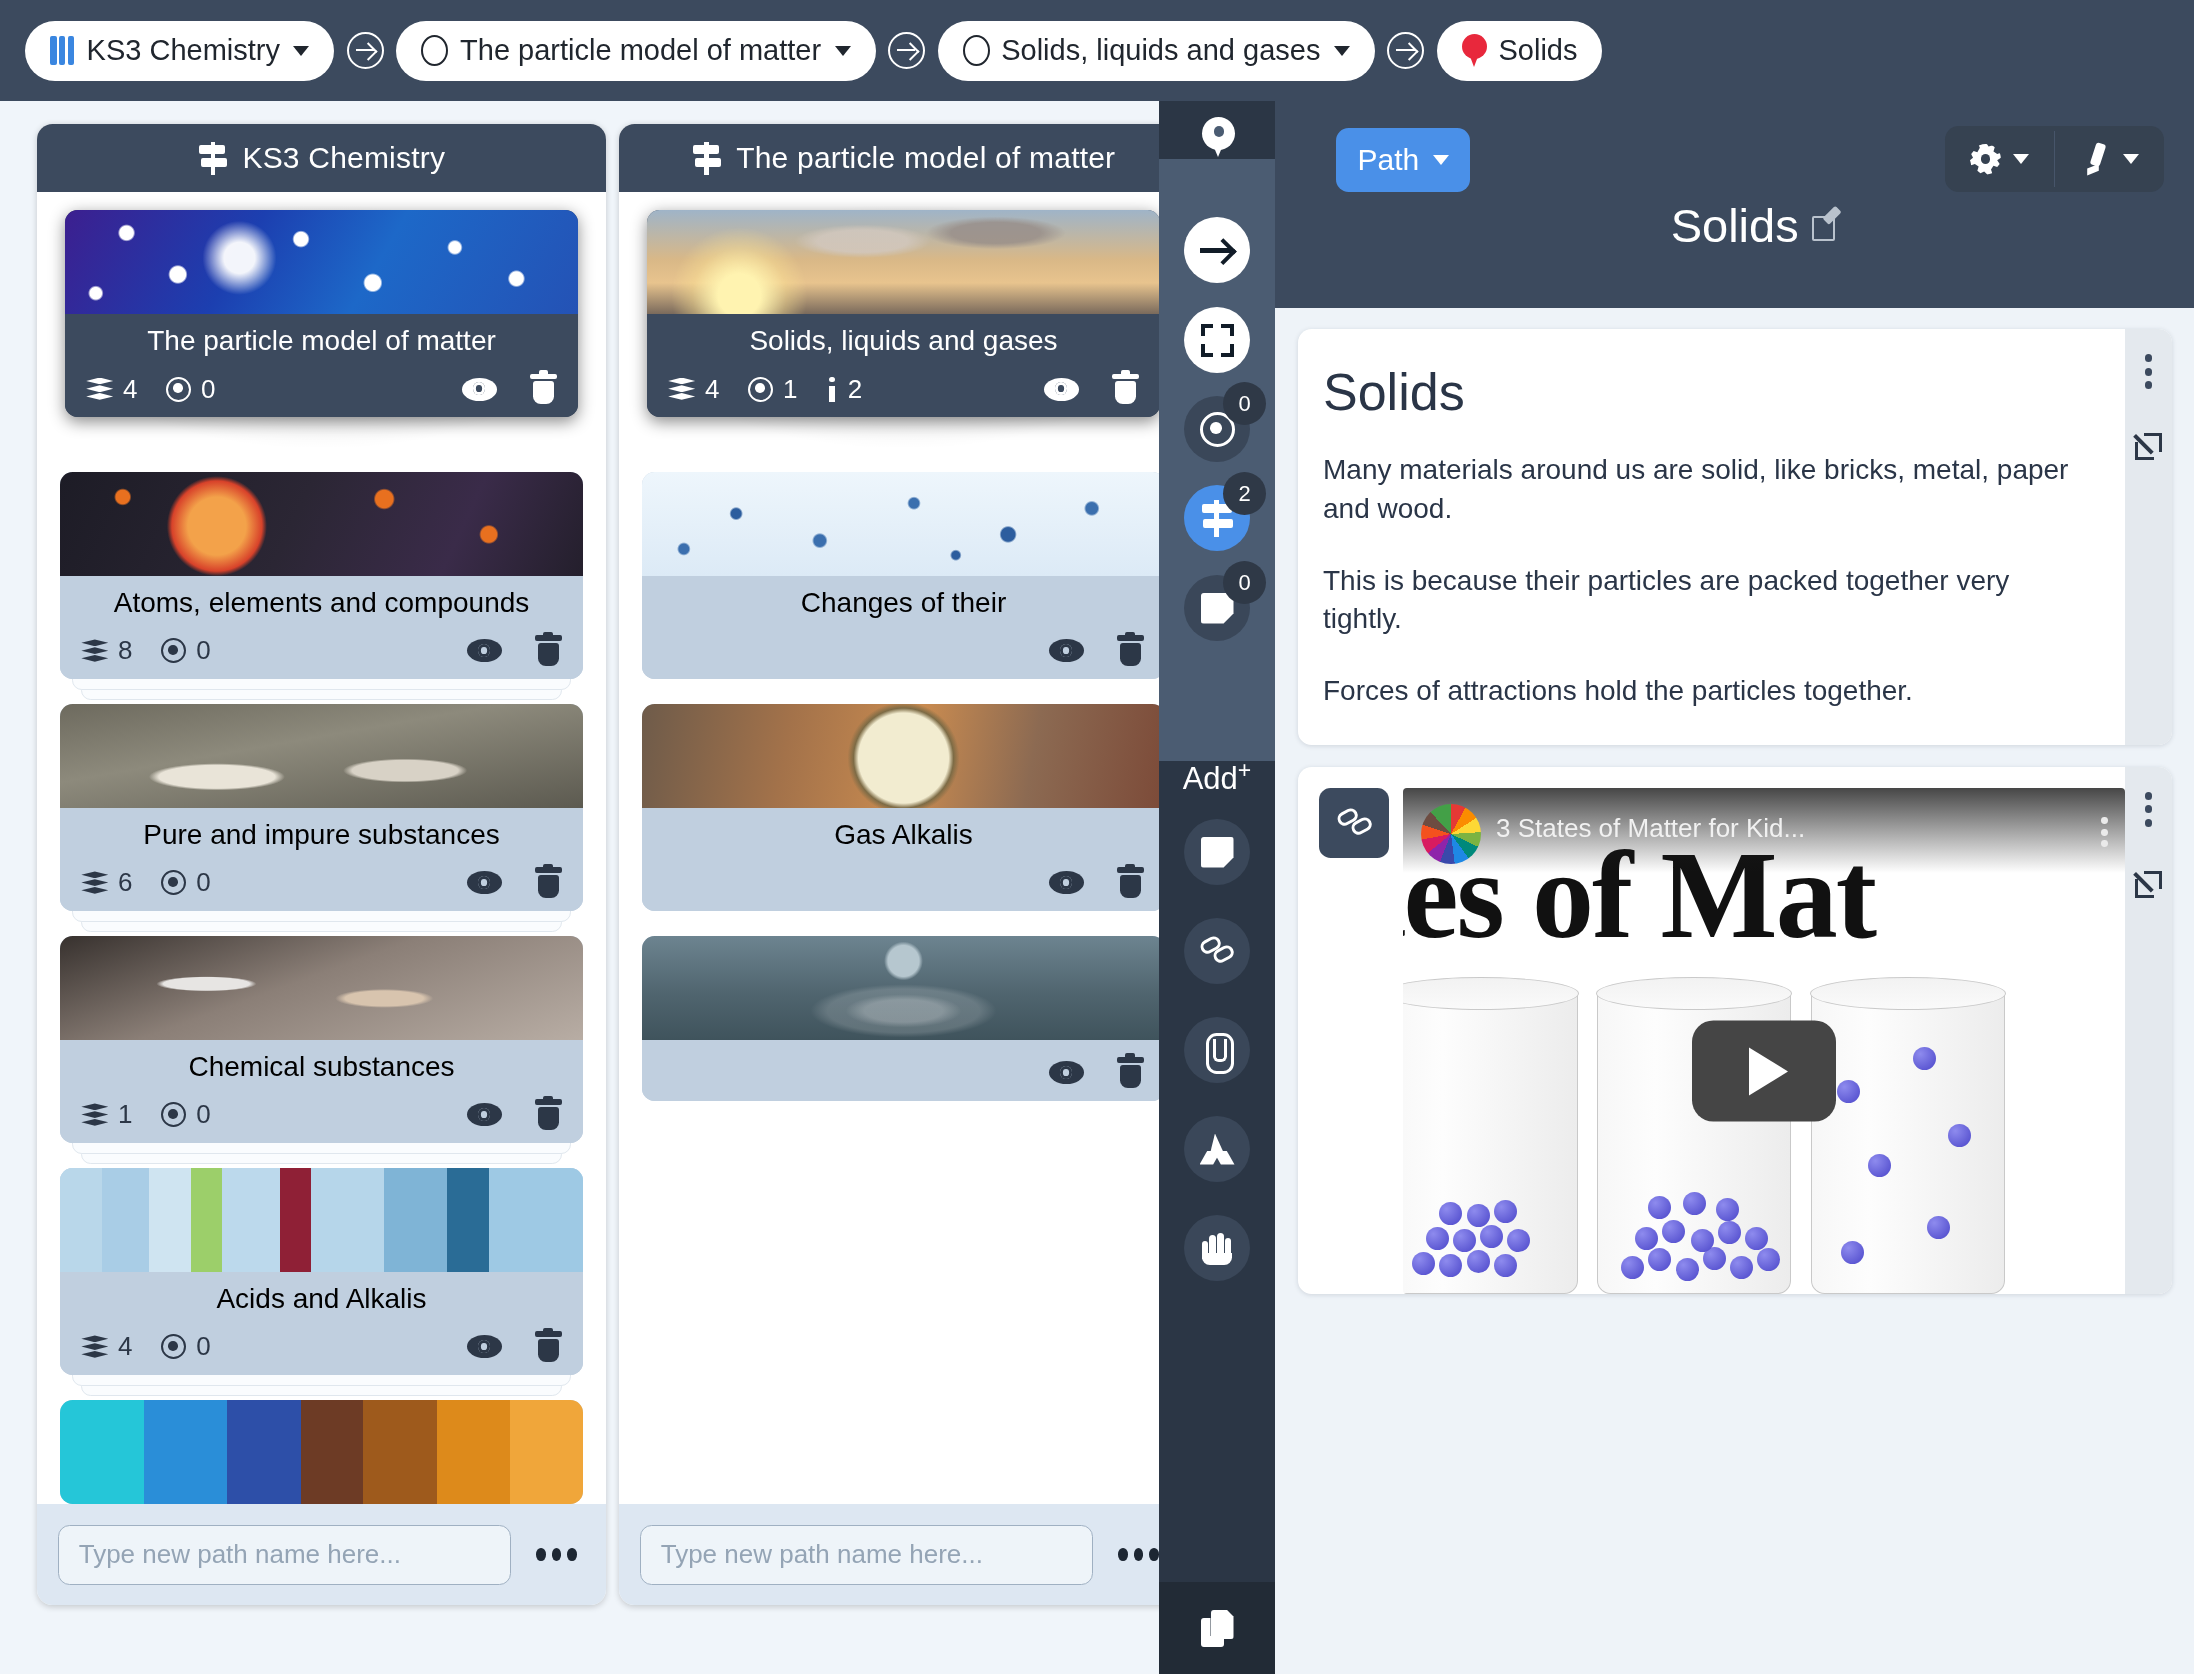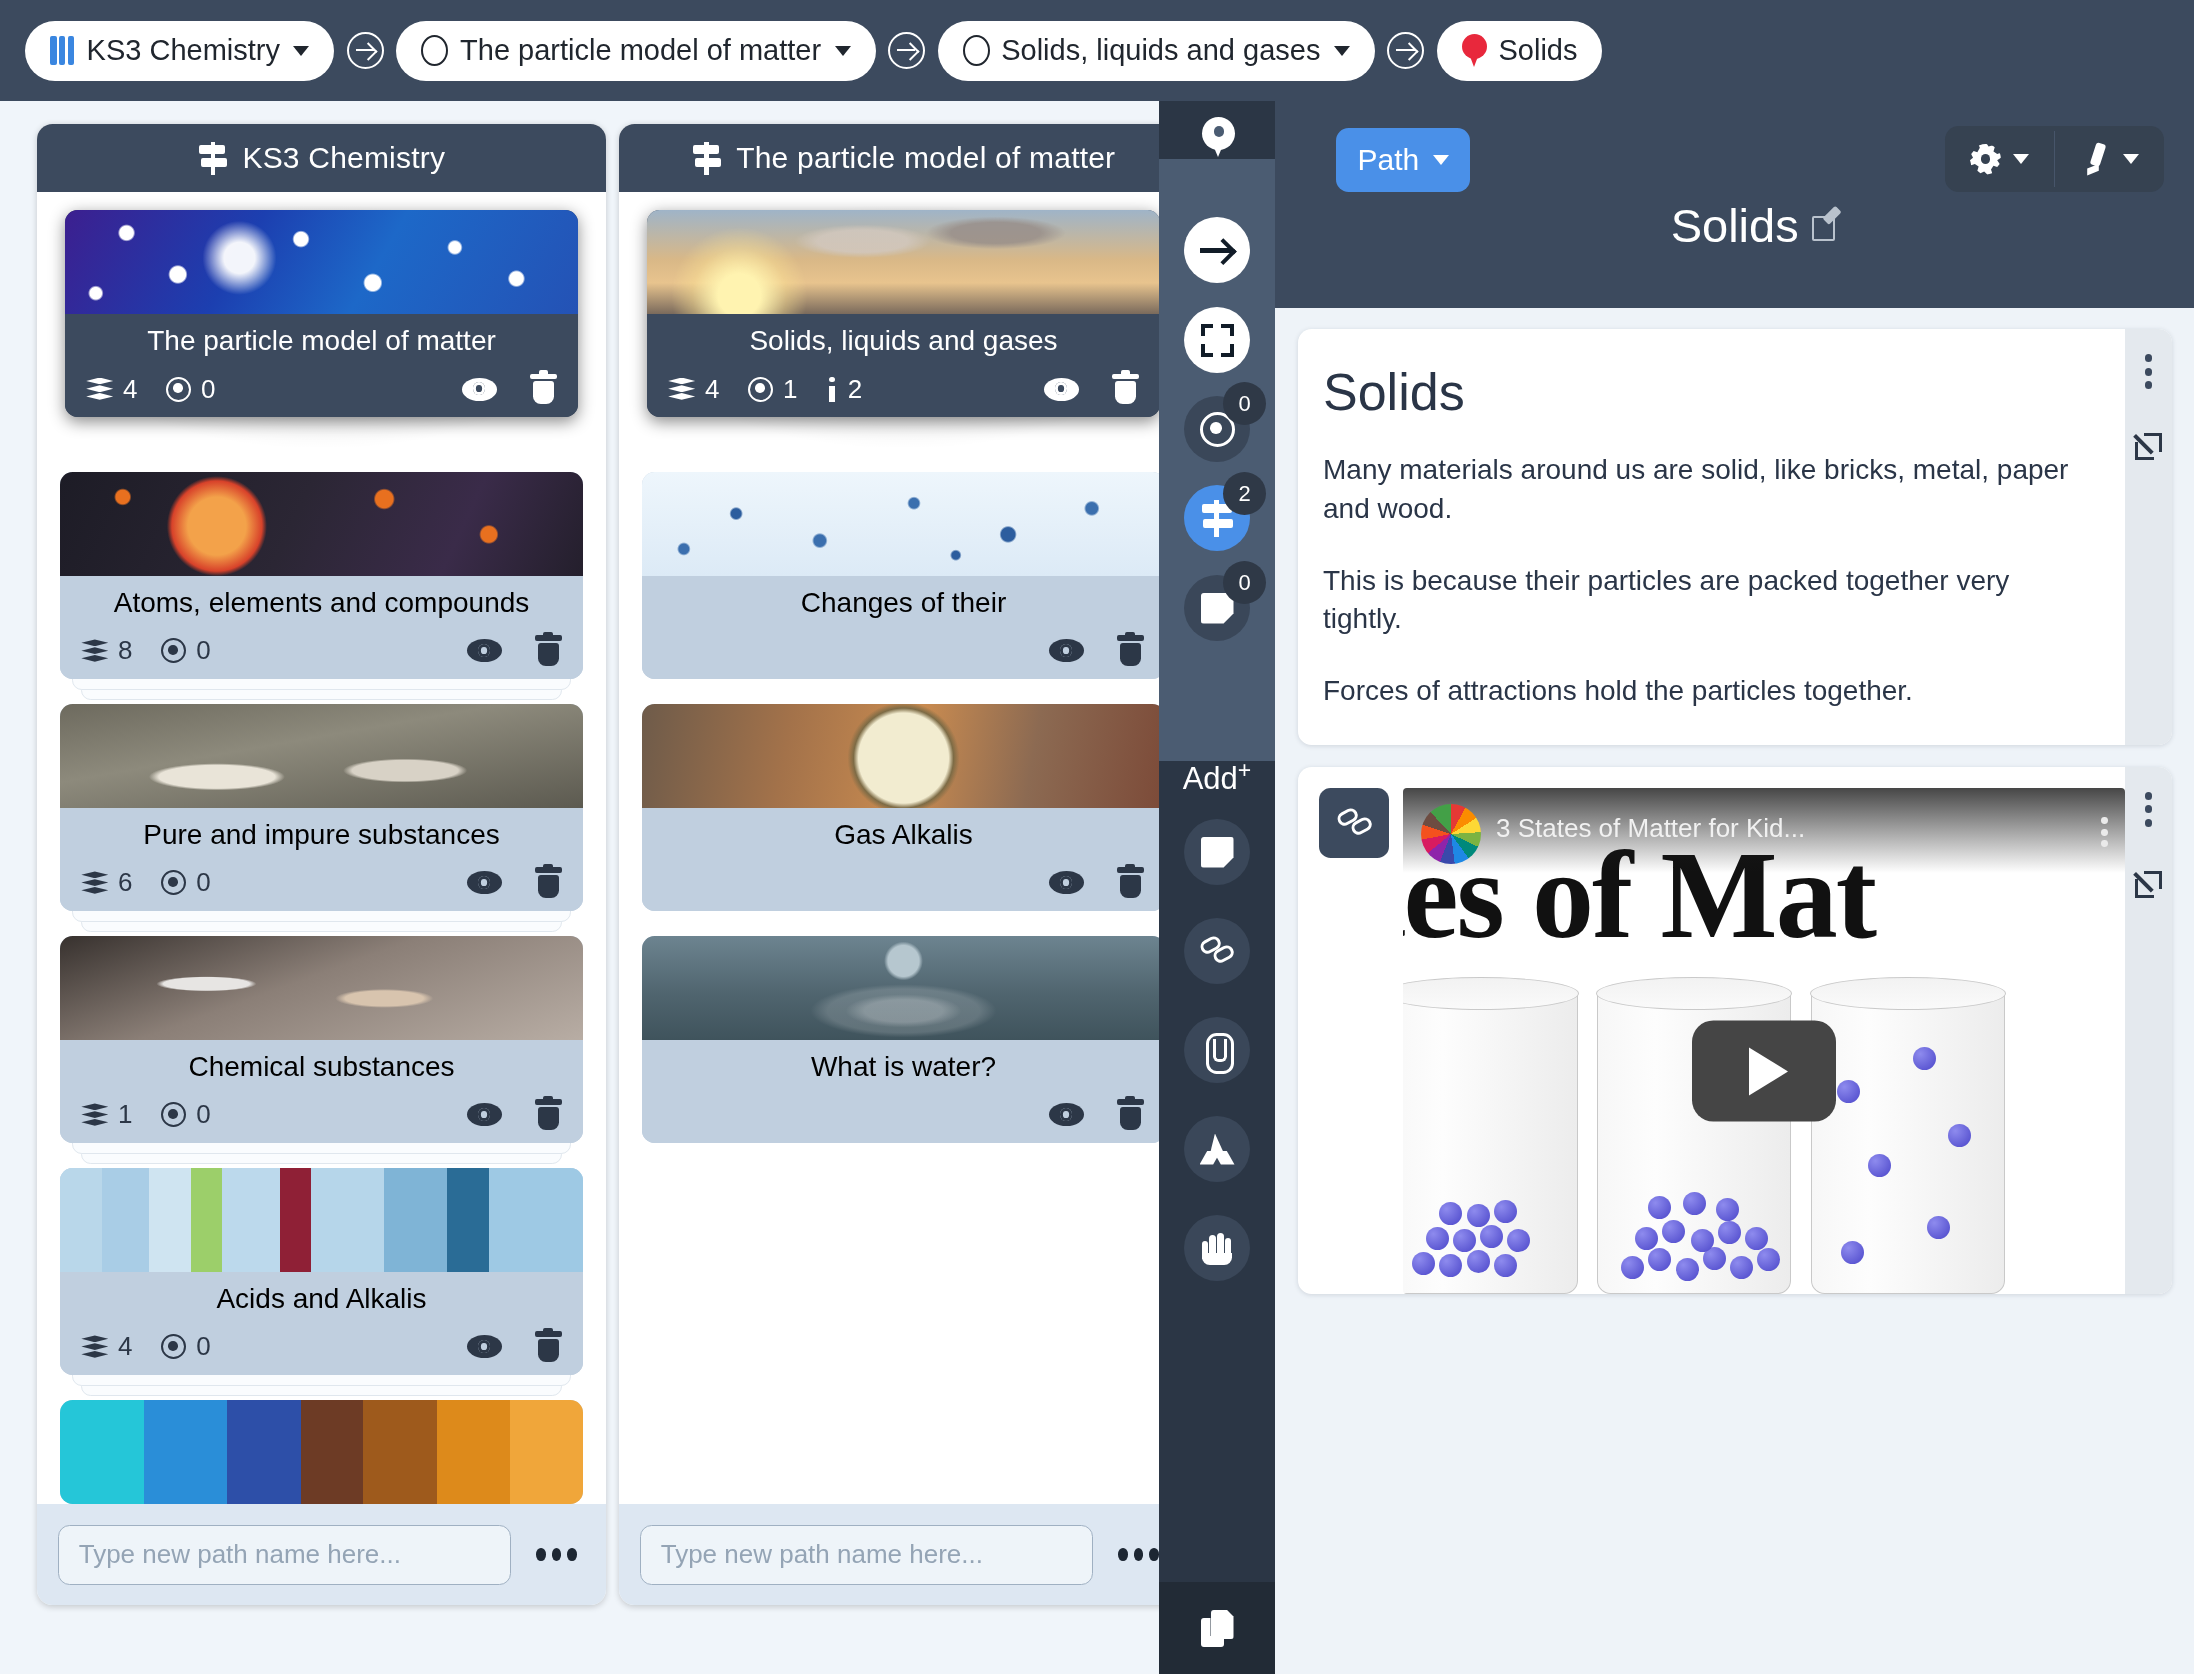--- a/index.html
+++ b/index.html
@@ -839,21 +839,20 @@
               </span>
             </div>
           </div>
         </div>
       </div>
 
       <div class="card">
         <div class="card-inner">
           <div class="thumb t-water"></div>
           <div class="meta">
-            <div class="card-title">What is water?</div>
             <div class="badges">
               <span class="spacer"></span>
               <span class="act">
                 <span class="ic-eye"></span>
                 <span class="ic-trash">
                     <b class="hdl"></b>
                     <b class="lid"></b>
                     <b class="bin"></b>
                   </span>
               </span>

